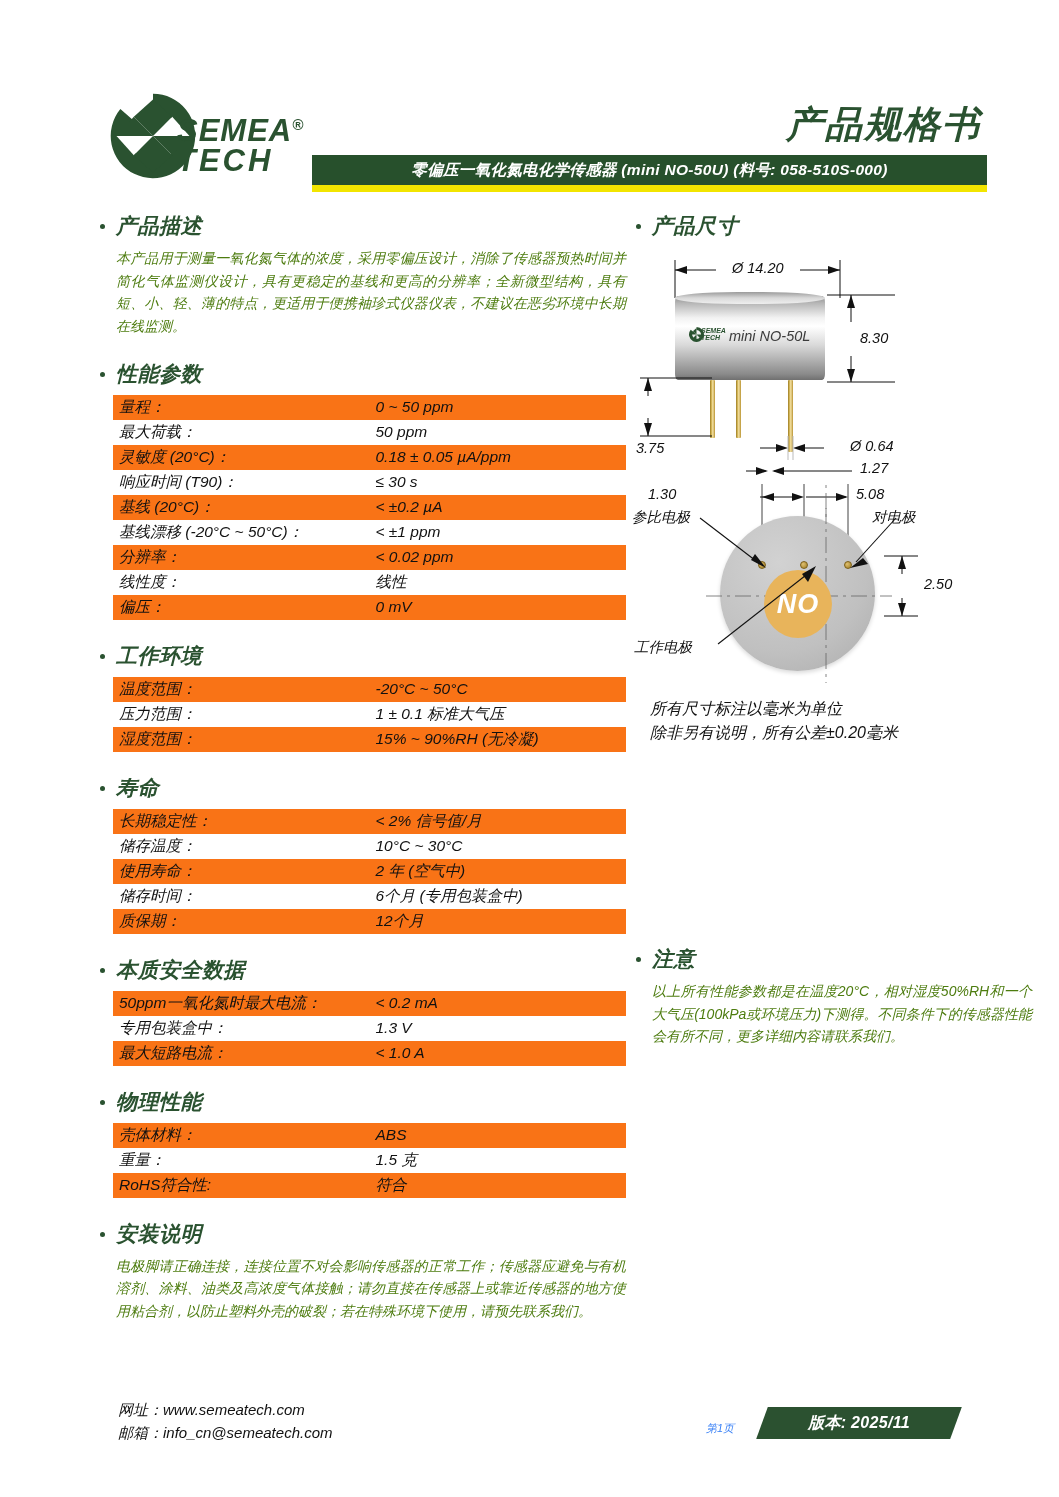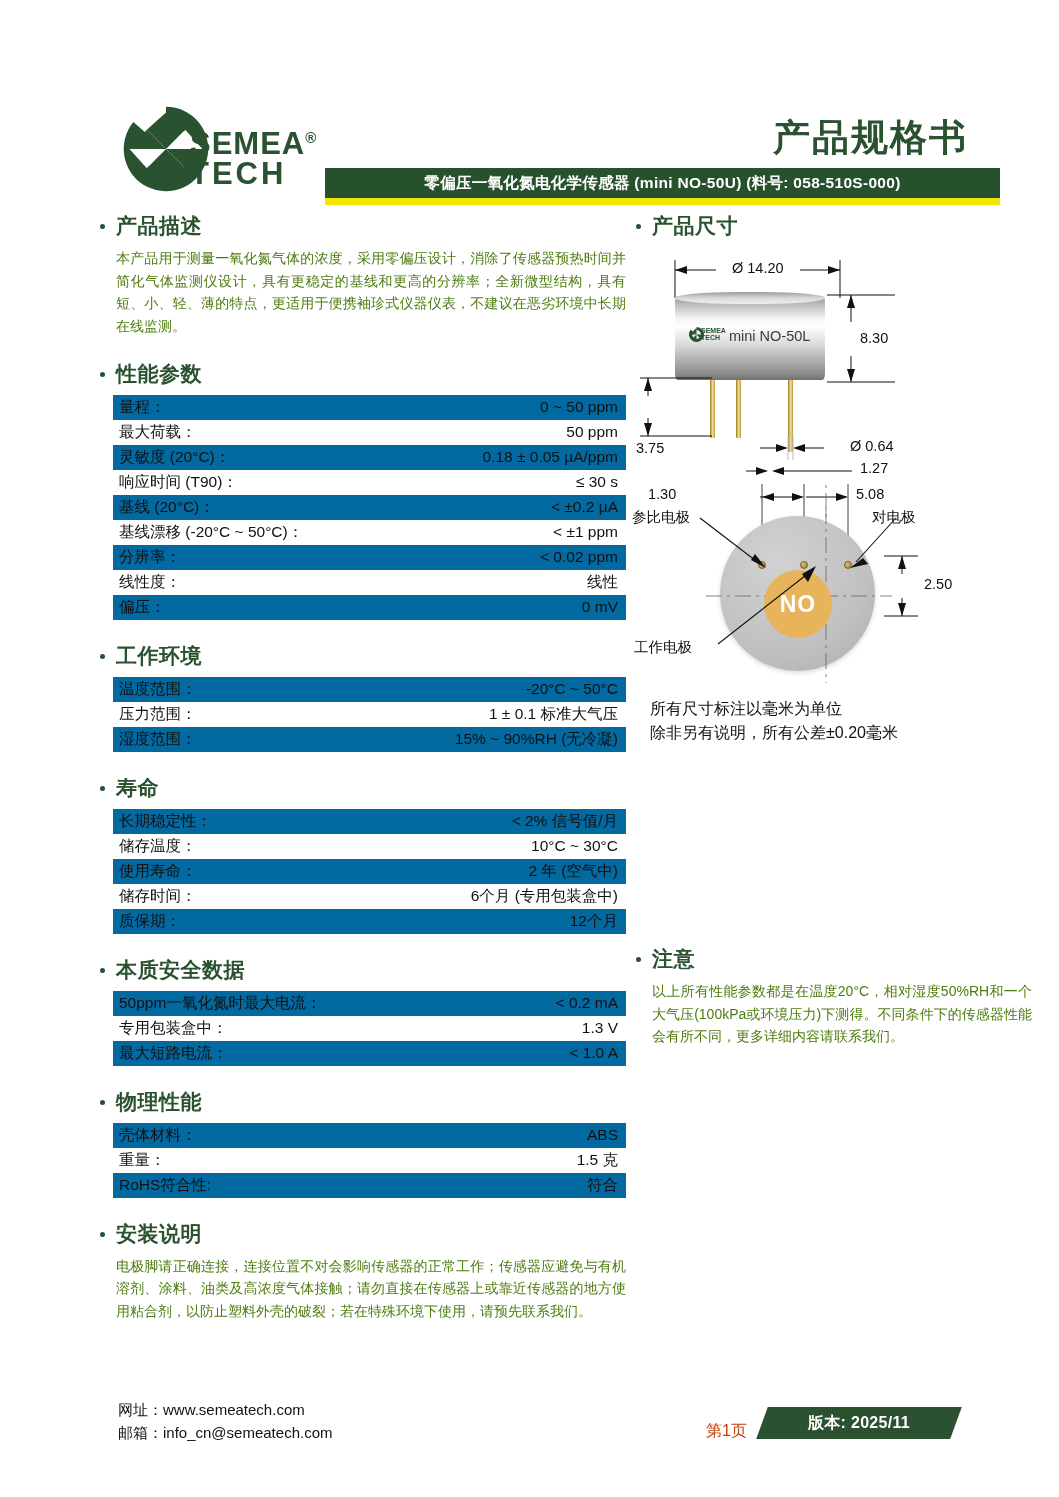--- a/index.html
+++ b/index.html
@@ -3,21 +3,21 @@
 <meta charset="utf-8">
 <style>
   * { box-sizing: border-box; margin: 0; padding: 0; }
   html, body {
     width: 1059px; height: 1497px;
     background: #ffffff;
     font-family: "Liberation Sans", "DejaVu Sans", sans-serif;
     color: #1a1a1a;
     overflow: hidden;
   }
-  .page { position: relative; width: 1059px; height: 1497px; padding: 13px; }
+  .page { position: relative; width: 1059px; height: 1497px; padding: 0; font-style: italic; }
 
   
   .header { position: relative; height: 150px; }
   .logo-wrap {
     position: absolute; left: 105px; top: 88px;
     display: flex; align-items: flex-start;
   }
   .logo-mark { position: relative; width: 96px; height: 96px; flex: none; }
   .logo-text {
     margin-left: -24px; margin-top: 28px;
@@ -64,22 +64,22 @@
   }
 
   
   table.spec { width: 100%; border-collapse: collapse; margin-left: 17px; width: 513px; }
   table.spec td {
     font-size: 15.5px; line-height: 1.05;
     padding: 4px 4px 4px 6px; color: #111; vertical-align: middle;
     height: 25px;
   }
   table.spec td.k { width: 50%; text-align: left; }
-  table.spec td.v { width: 50%; text-align: right; padding-right: 8px; }
-  table.spec tr.shaded td { background: #0369a1; }
+  table.spec td.v { width: 50%; padding-right: 8px; }
+  table.spec tr.shaded td { background: #f97316; }
   table.spec tr.plain td { background: transparent; }
 
   
   .diagram { position: relative; }
 
   
   .topview { position: relative; height: 200px; margin-top: 42px; }
   .tv-outer {
     position: absolute; left: 114px; top: 10px;
     width: 146px; height: 146px; border-radius: 50%;
@@ -137,21 +137,21 @@
   .botview { position: relative; height: 235px; margin-top: 0px; }
   .bv-disc {
     position: absolute; left: 88px; top: 58px; width: 155px; height: 155px;
     border-radius: 50%;
     background: radial-gradient(circle at 38% 30%, #d2d2d2 0%, #c0c0c0 62%, #ababab 100%);
     box-shadow: 0 2px 4px rgba(0,0,0,0.15);
   }
   .bv-no {
     position: absolute; left: 132px; top: 112px; width: 68px; height: 68px;
     border-radius: 50%; background: #e8b45b;
-    color: #ffffff; font-size: 23px; font-weight: bold;
+    color: #ffffff; font-size: 27px; font-weight: bold;
     display: flex; align-items: center; justify-content: center;
     letter-spacing: 1px;
   }
   .elec {
     position: absolute; width: 8px; height: 8px; border-radius: 50%;
     background: radial-gradient(circle at 35% 35%, #e0c070, #9d7b22);
     border: 1px solid #7d6018;
   }
   .bv-label { position: absolute; font-size: 14.5px; color: #111; white-space: nowrap; }
 
@@ -160,21 +160,21 @@
     margin-top: 4px; padding-left: 18px;
   }
 
   
   .footer { position: absolute; left: 0; bottom: 38px; width: 860px; height: 60px; }
   .contact { position: absolute; left: 118px; top: 0; font-size: 15px; line-height: 1.52; color: #111; }
   .contact .row { white-space: nowrap; }
   .contact .lbl { display: inline-block; }
   .pagenum {
     position: absolute; left: 706px; top: 22px;
-    font-size: 16px; color: #c2410c;
+    font-size: 11px; color: #3b82f6;
   }
   .verwrap {
     position: absolute; left: 762px; top: 8px;
     width: 194px; height: 32px;
     background: #2b5130;
     transform: skewX(-20deg);
   }
   .vertext {
     position: absolute; left: 762px; top: 8px; width: 194px; height: 32px;
     display: flex; align-items: center; justify-content: center;

